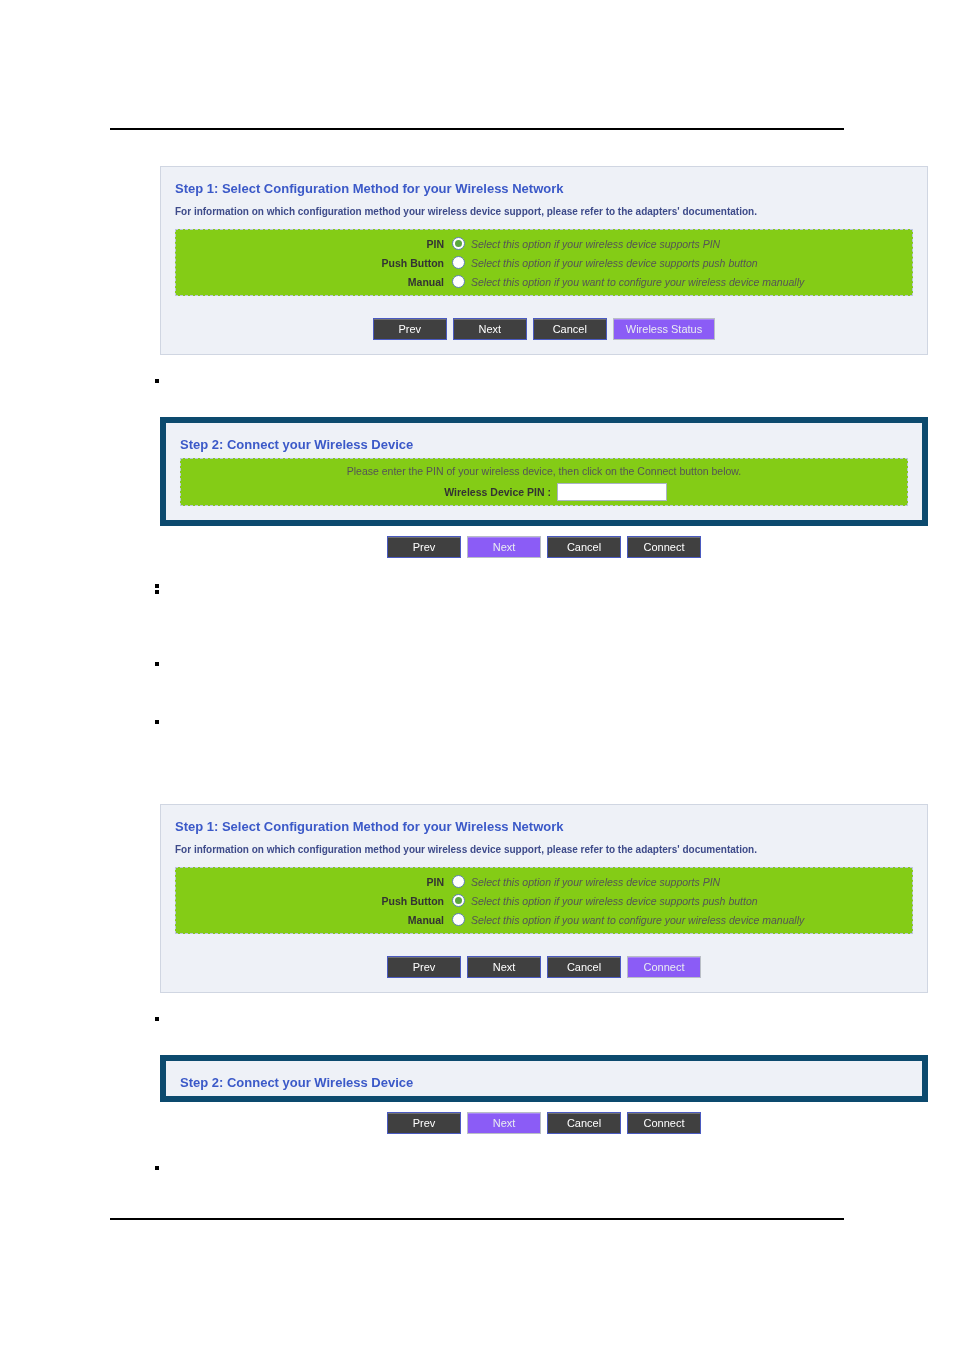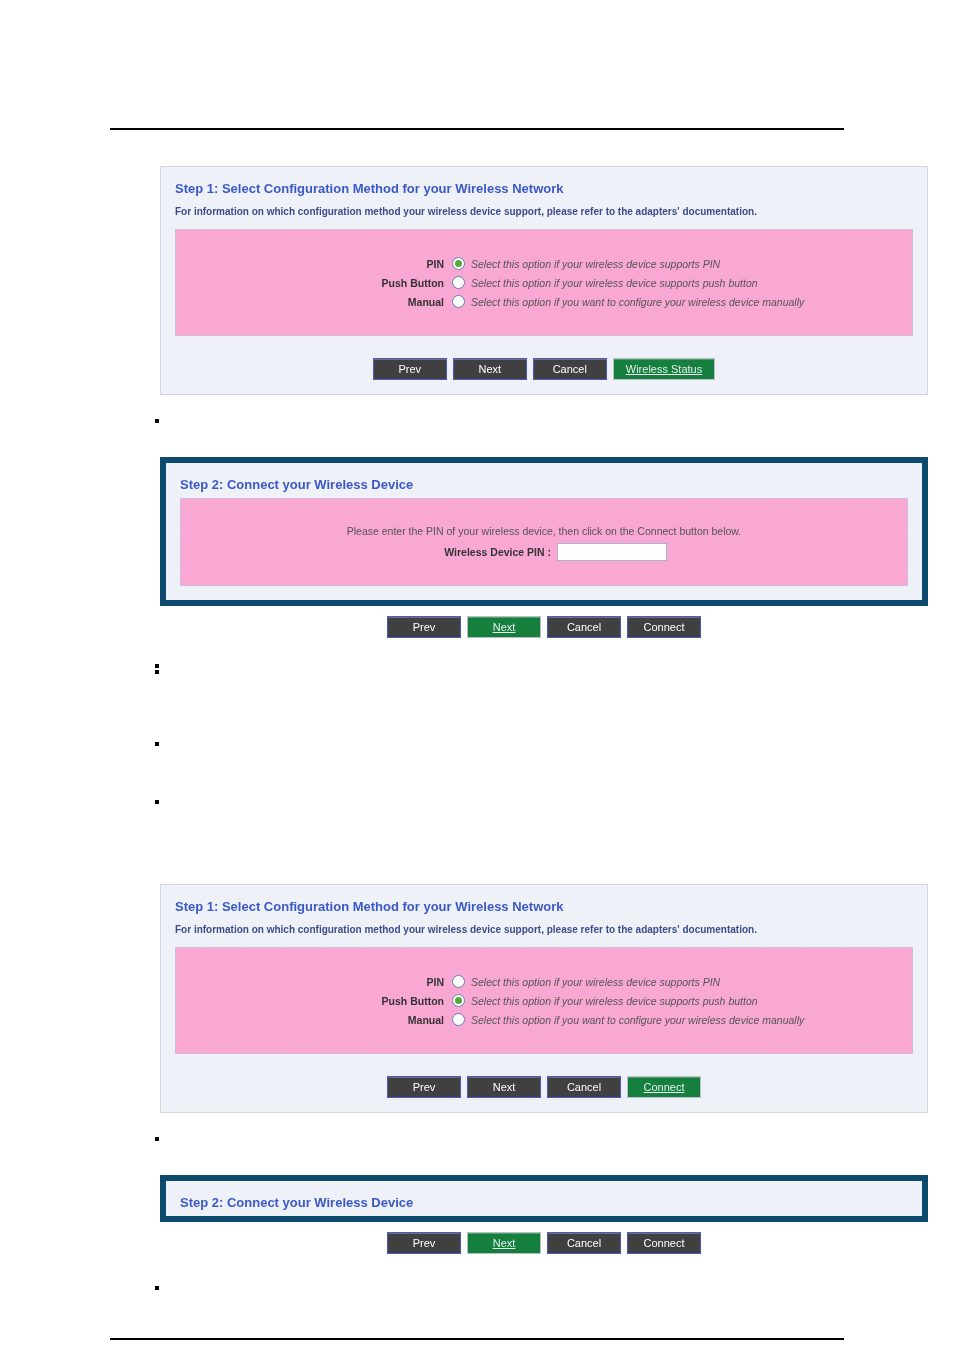--- a/index.html
+++ b/index.html
@@ -40,22 +40,22 @@
   }
   .panel-sub {
     color: #3e4b8a;
     font-weight: 700;
     font-size: 10px;
     padding: 4px 14px 12px 14px;
   }
   .dashed-box {
     margin: 0 14px 14px 14px;
     border: 1px dashed #bcc6de;
-    background: #f9a8d4;
-    padding: 24px 10px;
+    background: #84cc16;
+    padding: 4px 10px;
   }
   .opt-row {
     display: flex;
     align-items: center;
     padding: 3px 0;
     font-size: 10.5px;
     color: #555;
   }
   .opt-label {
     width: 258px;
@@ -99,24 +99,23 @@
     text-align: center;
     padding: 4px 12px;
     font-size: 11px;
     color: #fff;
     background: #404040;
     border: 1px solid #4a5ac0;
     box-shadow: inset 0 1px 0 rgba(255,255,255,0.25);
     font-family: Verdana, Arial, sans-serif;
   }
   .btn.disabled {
-    background: #15803d;
+    background: #8b5cf6;
     border-color: #b9bec6;
     color: #e9ecf1;
-    text-decoration: underline;
   }
   .panel2 {
     background: #eef1f7;
     border: 6px solid #0c4a6e;
   }
   .pin-row {
     display: flex;
     align-items: center;
     font-size: 10.5px;
     color: #555;

